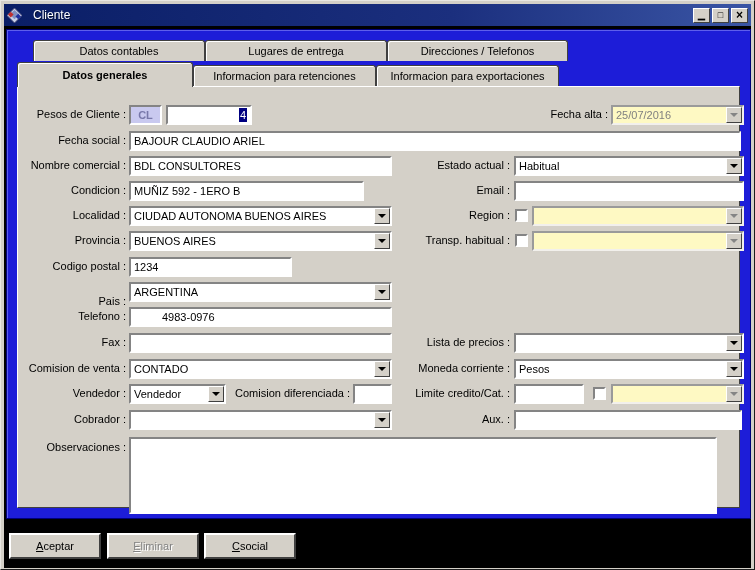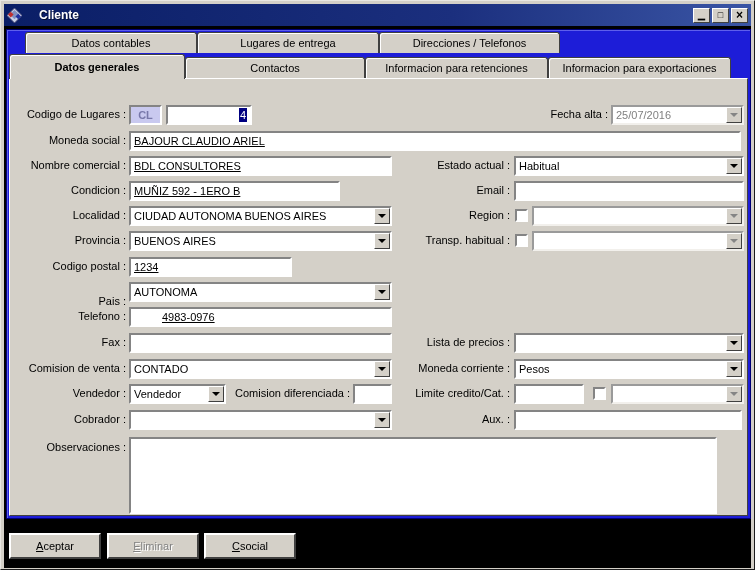--- a/index.html
+++ b/index.html
@@ -6,36 +6,36 @@
   *{box-sizing:border-box;font-family:"Liberation Sans",sans-serif;}
   .window{
     position:relative;width:755px;height:570px;background:#d4d0c8;
     padding:3px;border:1px solid;border-color:#e9e7e2 #1c1c1c #1c1c1c #e9e7e2;
   }
   .titlebar{
     height:22px;display:flex;align-items:center;padding:0 3px;
     background:linear-gradient(90deg,#0a1e66 0%,#1b2f7e 60%,#3a55a5 100%);
   }
   .app-icon{width:15px;height:15px;flex:0 0 auto;}
-  .title-text{color:#fff;font-weight:bold;font-size:12px;margin-left:17px;flex:1 1 auto;
+  .title-text{color:#fff;font-weight:normal;font-size:12px;margin-left:11px;flex:1 1 auto;
     text-shadow:1px 1px 0 rgba(0,0,0,.55);}
   .winbtn{
     width:17px;height:15px;margin-left:2px;background:#d4d0c8;
     border:1px solid;border-color:#fff #404040 #404040 #fff;
     display:flex;align-items:center;justify-content:center;
     font-size:9px;font-weight:bold;color:#000;line-height:1;cursor:default;
   }
   .winbtn.close{font-size:12px;}
   .client{position:relative;height:542px;background:#000;}
   
   .tab-frame{
     position:absolute;left:2px;top:3px;width:745px;height:490px;
     background:#1d1dd8;border:1px solid #000078;
     box-shadow:inset 1px 1px 0 rgba(160,160,255,.5);
-    display:flex;flex-direction:column;padding:2px;
+    display:flex;flex-direction:column;padding:10px;
   }
   .tabs-back{height:21px;display:flex;padding-left:16px;}
   .tabs-front{height:25px;display:flex;align-items:flex-end;position:relative;z-index:2;}
   .tab{
     background:#d4d0c8;border:1px solid #404040;border-bottom:none;
     border-radius:3px 3px 0 0;box-shadow:inset 1px 1px 0 #fff;
     display:flex;align-items:center;justify-content:center;
     font-size:11px;color:#000;height:21px;cursor:default;
   }
   .tab.active{height:25px;font-weight:bold;margin-bottom:-1px;position:relative;z-index:3;}
@@ -43,38 +43,38 @@
     flex:1;background:#d4d0c8;
     border:1px solid;border-color:#fff #404040 #404040 #fff;
   }
   
   .lbl{position:absolute;font-size:11px;color:#000;text-align:right;height:14px;white-space:nowrap;z-index:5;}
   .tb,.combo,.ta{
     position:absolute;background:#fff;z-index:5;
     border:2px solid;border-color:#848484 #fff #fff #848484;
     font-size:11px;color:#000;
   }
-  input.tb{padding:0 3px;margin:0;outline:none;height:20px;text-decoration:underline;}
+  input.tb{padding:0 3px;margin:0;outline:none;height:20px;}
   .tb.static{height:20px;line-height:16px;padding:0 3px;}
   .prefix{
     position:absolute;z-index:5;height:20px;width:33px;
     border:2px solid;border-color:#848484 #fff #fff #848484;
     background:#c9c9ef;color:#7878aa;font-weight:bold;font-size:11px;
     display:flex;align-items:center;justify-content:center;
   }
   .code-box{display:flex;align-items:center;justify-content:flex-end;padding:0 2px;}
   .sel{background:#000080;color:#fff;padding:0 1px;font-size:11px;line-height:14px;}
   .combo{height:20px;line-height:16px;padding:0 20px 0 3px;white-space:nowrap;overflow:hidden;cursor:default;}
   .combo .cbtn{
     position:absolute;right:0;top:0;bottom:0;width:16px;background:#d4d0c8;
     border:1px solid;border-color:#fff #404040 #404040 #fff;
     display:flex;align-items:center;justify-content:center;
   }
   .arrow{width:0;height:0;border-left:4px solid transparent;border-right:4px solid transparent;border-top:4px solid #000;}
-  .combo.disabled,.tb.disabled{background:#ffffff;color:#808080;border-color:#9a9a9a #f2f0ec #f2f0ec #9a9a9a;}
+  .combo.disabled,.tb.disabled{background:#fef9c3;color:#808080;border-color:#9a9a9a #f2f0ec #f2f0ec #9a9a9a;}
   .combo.disabled .arrow{border-top-color:#858585;}
   .chk{
     position:absolute;width:13px;height:13px;background:#fff;z-index:5;cursor:default;
     border:2px solid;border-color:#848484 #fff #fff #848484;
   }
   .ta{resize:none;outline:none;padding:2px 3px;}
   .btn{
     position:absolute;width:92px;height:26px;background:#d4d0c8;z-index:5;
     border:2px solid;border-color:#fff #404040 #404040 #fff;
     box-shadow:1px 1px 0 #000;
@@ -103,49 +103,48 @@
   <div class="client">
 
     <div class="tab-frame">
       <div class="tabs-back">
         <div class="tab" style="width:172px">Datos contables</div>
         <div class="tab" style="width:182px">Lugares de entrega</div>
         <div class="tab" style="width:181px">Direcciones / Telefonos</div>
       </div>
       <div class="tabs-front">
         <div class="tab active" style="width:176px">Datos generales</div>
-        <div class="tab" style="width:180px">Contactos</div>
         <div class="tab" style="width:183px">Informacion para retenciones</div>
         <div class="tab" style="width:183px">Informacion para exportaciones</div>
       </div>
       <div class="page"></div>
     </div>
 
-    <div class="lbl" style="left:7px;top:82px;width:115px">Codigo de Lugares :</div>
+    <div class="lbl" style="left:7px;top:82px;width:115px">Pesos de Cliente :</div>
     <div class="prefix" style="left:125px;top:79px">CL</div>
     <div class="tb static code-box" style="left:162px;top:79px;width:86px">
         <span class="sel">4</span>
       </div>
     <div class="lbl" style="left:487px;top:82px;width:117px">Fecha alta :</div>
     <div class="combo disabled" style="left:607px;top:79px;width:133px"><span>25/07/2016</span><span class="cbtn">
           <span class="arrow"></span>
         </span></div>
 
-    <div class="lbl" style="left:7px;top:108px;width:115px">Moneda social :</div>
+    <div class="lbl" style="left:7px;top:108px;width:115px">Fecha social :</div>
     <input class="tb" style="left: 125px; top: 105px; width: 612px;" value="BAJOUR CLAUDIO ARIEL">
 
     <div class="lbl" style="left:7px;top:133px;width:115px">Nombre comercial :</div>
     <input class="tb" style="left: 125px; top: 130px; width: 263px;" value="BDL CONSULTORES">
     <div class="lbl" style="left:392px;top:133px;width:114px">Estado actual :</div>
     <div class="combo" style="left:510px;top:130px;width:230px"><span>Habitual</span><span class="cbtn">
           <span class="arrow"></span>
         </span></div>
 
     <div class="lbl" style="left:7px;top:158px;width:115px">Condicion :</div>
-    <input class="tb" style="left: 125px; top: 155px; width: 211px;" value="MUÑIZ 592 - 1ERO B">
+    <input class="tb" style="left: 125px; top: 155px; width: 235px;" value="MUÑIZ 592 - 1ERO B">
     <div class="lbl" style="left:392px;top:158px;width:114px">Email :</div>
     <input class="tb" style="left: 510px; top: 155px; width: 230px;" value="">
 
     <div class="lbl" style="left:7px;top:183px;width:115px">Localidad :</div>
     <div class="combo" style="left:125px;top:180px;width:263px"><span>CIUDAD AUTONOMA BUENOS AIRES</span><span class="cbtn">
           <span class="arrow"></span>
         </span></div>
     <div class="lbl" style="left:392px;top:183px;width:114px">Region :</div>
     <div class="chk" style="left:511px;top:183px"></div>
     <div class="combo disabled" style="left:528px;top:180px;width:212px"><span></span><span class="cbtn">
@@ -159,21 +158,21 @@
     <div class="lbl" style="left:392px;top:208px;width:114px">Transp. habitual :</div>
     <div class="chk" style="left:511px;top:208px"></div>
     <div class="combo disabled" style="left:528px;top:205px;width:212px"><span></span><span class="cbtn">
           <span class="arrow"></span>
         </span></div>
 
     <div class="lbl" style="left:7px;top:234px;width:115px">Codigo postal :</div>
     <input class="tb" style="left: 125px; top: 231px; width: 163px;" value="1234">
 
     <div class="lbl" style="left:7px;top:269px;width:115px">Pais :</div>
-    <div class="combo" style="left:125px;top:256px;width:263px"><span>AUTONOMA</span><span class="cbtn">
+    <div class="combo" style="left:125px;top:256px;width:263px"><span>ARGENTINA</span><span class="cbtn">
           <span class="arrow"></span>
         </span></div>
 
     <div class="lbl" style="left:7px;top:284px;width:115px">Telefono :</div>
     <input class="tb" style="left: 125px; top: 281px; width: 263px; padding-left: 31px;" value="4983-0976">
 
     <div class="lbl" style="left:7px;top:310px;width:115px">Fax :</div>
     <input class="tb" style="left: 125px; top: 307px; width: 263px;" value="">
     <div class="lbl" style="left:392px;top:310px;width:114px">Lista de precios :</div>
     <div class="combo" style="left:510px;top:307px;width:230px"><span></span><span class="cbtn">

